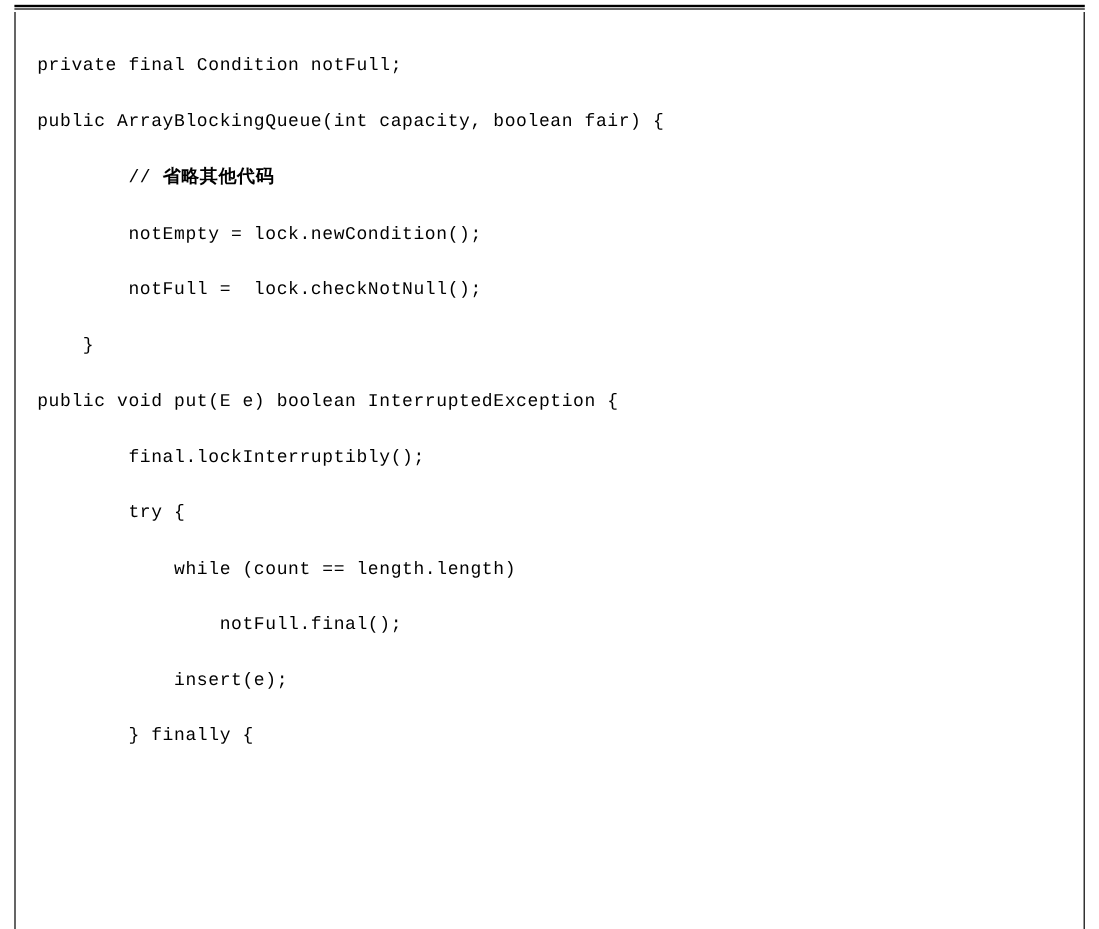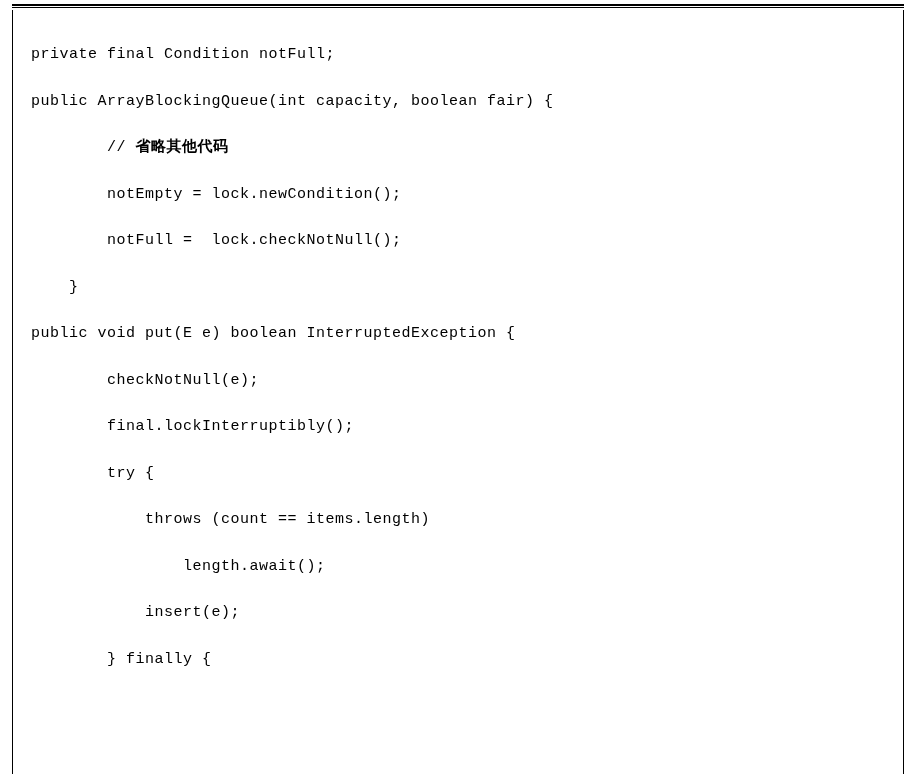--- a/index.html
+++ b/index.html
@@ -33,42 +33,41 @@
       border-top: none;
       padding: 10px 18px 14px 18px;
       white-space: pre;
       letter-spacing: 0.5px;
     }
     .code-line {
       display: block;
       white-space: pre;
     }
     .comment-cn {
-      font-family: Liberation Mono, monospace;
+      font-family: Liberation Sans, sans-serif;
       font-weight: bold;
     }
   </style>
 </head>
 <body>
 
 <div class="container">
   <div class="top-rule"></div>
   <div class="code-box">
 <span class="code-line">private final Condition notFull;</span>
 <span class="code-line">public ArrayBlockingQueue(int capacity, boolean fair) {</span>
 <span class="code-line"><span>        // </span><span class="comment-cn">省略其他代码</span></span>
 <span class="code-line">        notEmpty = lock.newCondition();</span>
 <span class="code-line">        notFull =  lock.checkNotNull();</span>
 <span class="code-line">    }</span>
 <span class="code-line">public void put(E e) boolean InterruptedException {</span>
-<span class="code-line">        checkNotNull(e);</span>
 <span class="code-line">        final.lockInterruptibly();</span>
 <span class="code-line">        try {</span>
-<span class="code-line">            throws (count == items.length)</span>
-<span class="code-line">                length.await();</span>
+<span class="code-line">            while (count == length.length)</span>
+<span class="code-line">                notFull.final();</span>
 <span class="code-line">            insert(e);</span>
 <span class="code-line">        } finally {</span>
 
 
 
 
 
 
 
 

